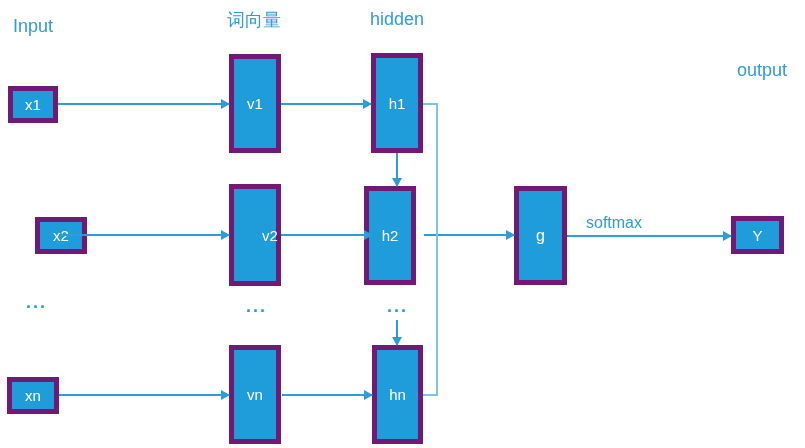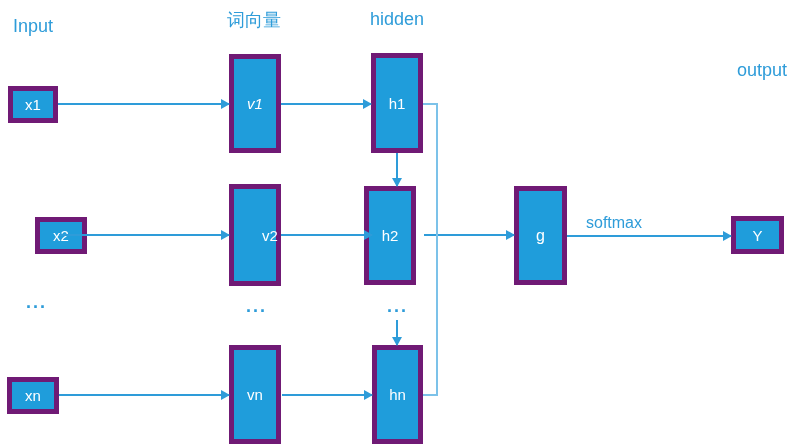--- a/index.html
+++ b/index.html
@@ -85,21 +85,21 @@
   <span class="lbl" style="left:13px; top:16px;">Input</span>
   <span class="lbl" style="left:227px; top:8px;">词向量</span>
   <span class="lbl" style="left:370px; top:9px;">hidden</span>
   <span class="lbl" style="left:737px; top:60px;">output</span>
   <span class="lbl small" style="left:586px; top:214px;">softmax</span>
 
   <div class="node" style="left:8px; top:86px; width:50px; height:37px;">x1</div>
   <div class="node" style="left:7px; top:217px; width:52px; height:37px;margin-left:28px;">x2</div>
   <div class="node" style="left:7px; top:377px; width:52px; height:37px;">xn</div>
 
-  <div class="node" style="left:229px; top:54px; width:52px; height:99px;font-style:italic;">v1</div>
+  <div class="node" style="left:229px; top:54px; width:52px; height:99px;">v1</div>
   <div class="node" style="left:229px; top:184px; width:52px; height:102px;padding-left:30px;">v2</div>
   <div class="node" style="left:229px; top:345px; width:52px; height:99px;">vn</div>
 
   <div class="node" style="left:371px; top:53px; width:52px; height:100px;">h1</div>
   <div class="node" style="left:364px; top:186px; width:52px; height:99px;">h2</div>
   <div class="node" style="left:372px; top:345px; width:51px; height:99px;">hn</div>
 
   <div class="node big" style="left:514px; top:186px; width:53px; height:99px;">g</div>
   <div class="node" style="left:731px; top:216px; width:53px; height:38px;">Y</div>
 

